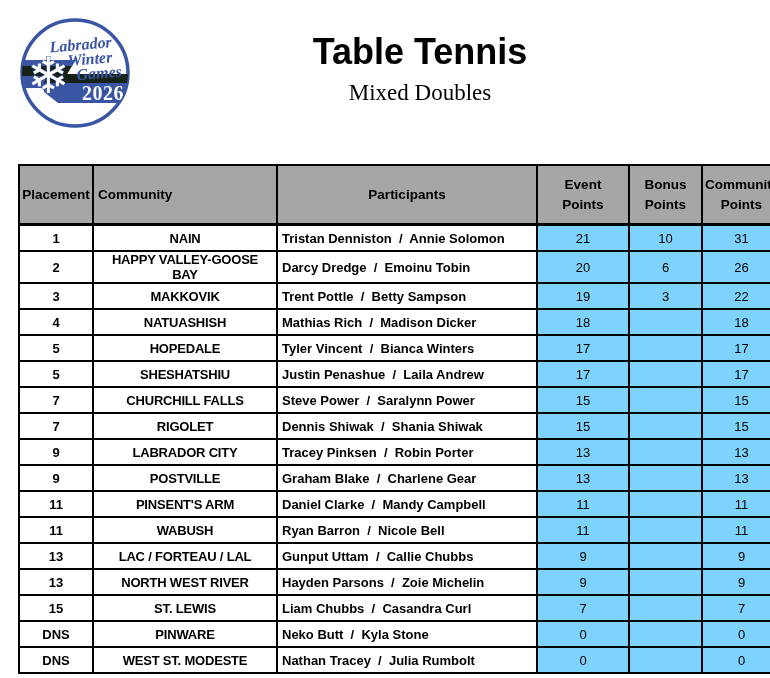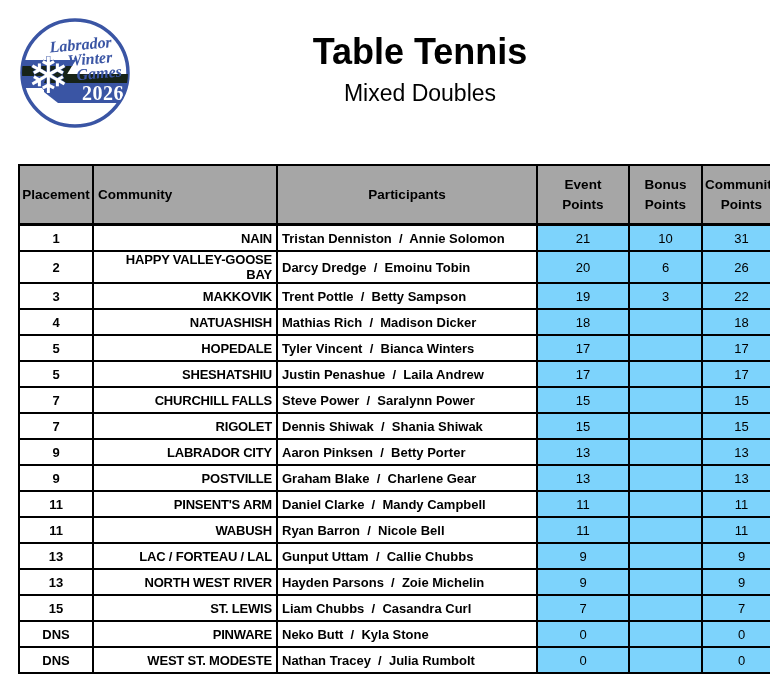--- a/index.html
+++ b/index.html
@@ -13,21 +13,21 @@
   }
 
   
   .logo { position: absolute; left: 16px; top: 15px; width: 118px; height: 118px; }
   .logo svg { display: block; }
   .logo-script { font-family: "Liberation Serif", serif; font-style: italic; font-weight: bold; }
 
   
   .titles { position: absolute; top: 32px; left: 70px; width: 700px; text-align: center; color: #000; }
   .title { font-size: 36px; font-weight: bold; line-height: 1.1; }
-  .subtitle { font-size: 23px; font-weight: normal; margin-top: 8px; }
+  .subtitle { font-size: 23px; font-weight: normal; margin-top: 8px; font-family: Liberation Serif, serif; }
 
   
   table.results {
     position: absolute;
     left: 18px;
     top: 164px;
     border-collapse: collapse;
     table-layout: fixed;
     width: 762px;
   }
@@ -43,21 +43,21 @@
     font-weight: bold;
     white-space: pre-line;
     text-align: center;
     padding: 0 2px;
     border-bottom: 3px solid #000;
     line-height: 1.45;
   }
   table.results thead th.h-left { text-align: left; padding-left: 4px; }
   table.results tbody td { height: 24px; font-size: 13px; padding: 0 4px; }
   td.c-place { text-align: center; font-weight: bold; }
-  td.c-comm  { text-align: right; font-weight: bold; font-size: 12.5px; letter-spacing: -0.2px; }
+  td.c-comm  { text-align: center; font-weight: bold; font-size: 12.5px; letter-spacing: -0.2px; }
   td.c-part  { text-align: left; font-weight: bold; white-space: pre; }
   td.c-pts   { text-align: center; font-weight: normal; background: #7dd3fc; }
 </style>
 </head>
 <body>
 
 <div class="page">
 
   <div class="logo">
     <svg width="118" height="118" viewBox="0 0 118 118">
@@ -184,21 +184,21 @@
     <td class="c-comm">RIGOLET</td>
     <td class="c-part">Dennis Shiwak  /  Shania Shiwak</td>
     <td class="c-pts">15</td>
     <td class="c-pts"></td>
     <td class="c-pts">15</td>
   </tr>
 
   <tr>
     <td class="c-place">9</td>
     <td class="c-comm">LABRADOR CITY</td>
-    <td class="c-part">Aaron Pinksen  /  Betty Porter</td>
+    <td class="c-part">Tracey Pinksen  /  Robin Porter</td>
     <td class="c-pts">13</td>
     <td class="c-pts"></td>
     <td class="c-pts">13</td>
   </tr>
 
   <tr>
     <td class="c-place">9</td>
     <td class="c-comm">POSTVILLE</td>
     <td class="c-part">Graham Blake  /  Charlene Gear</td>
     <td class="c-pts">13</td>

